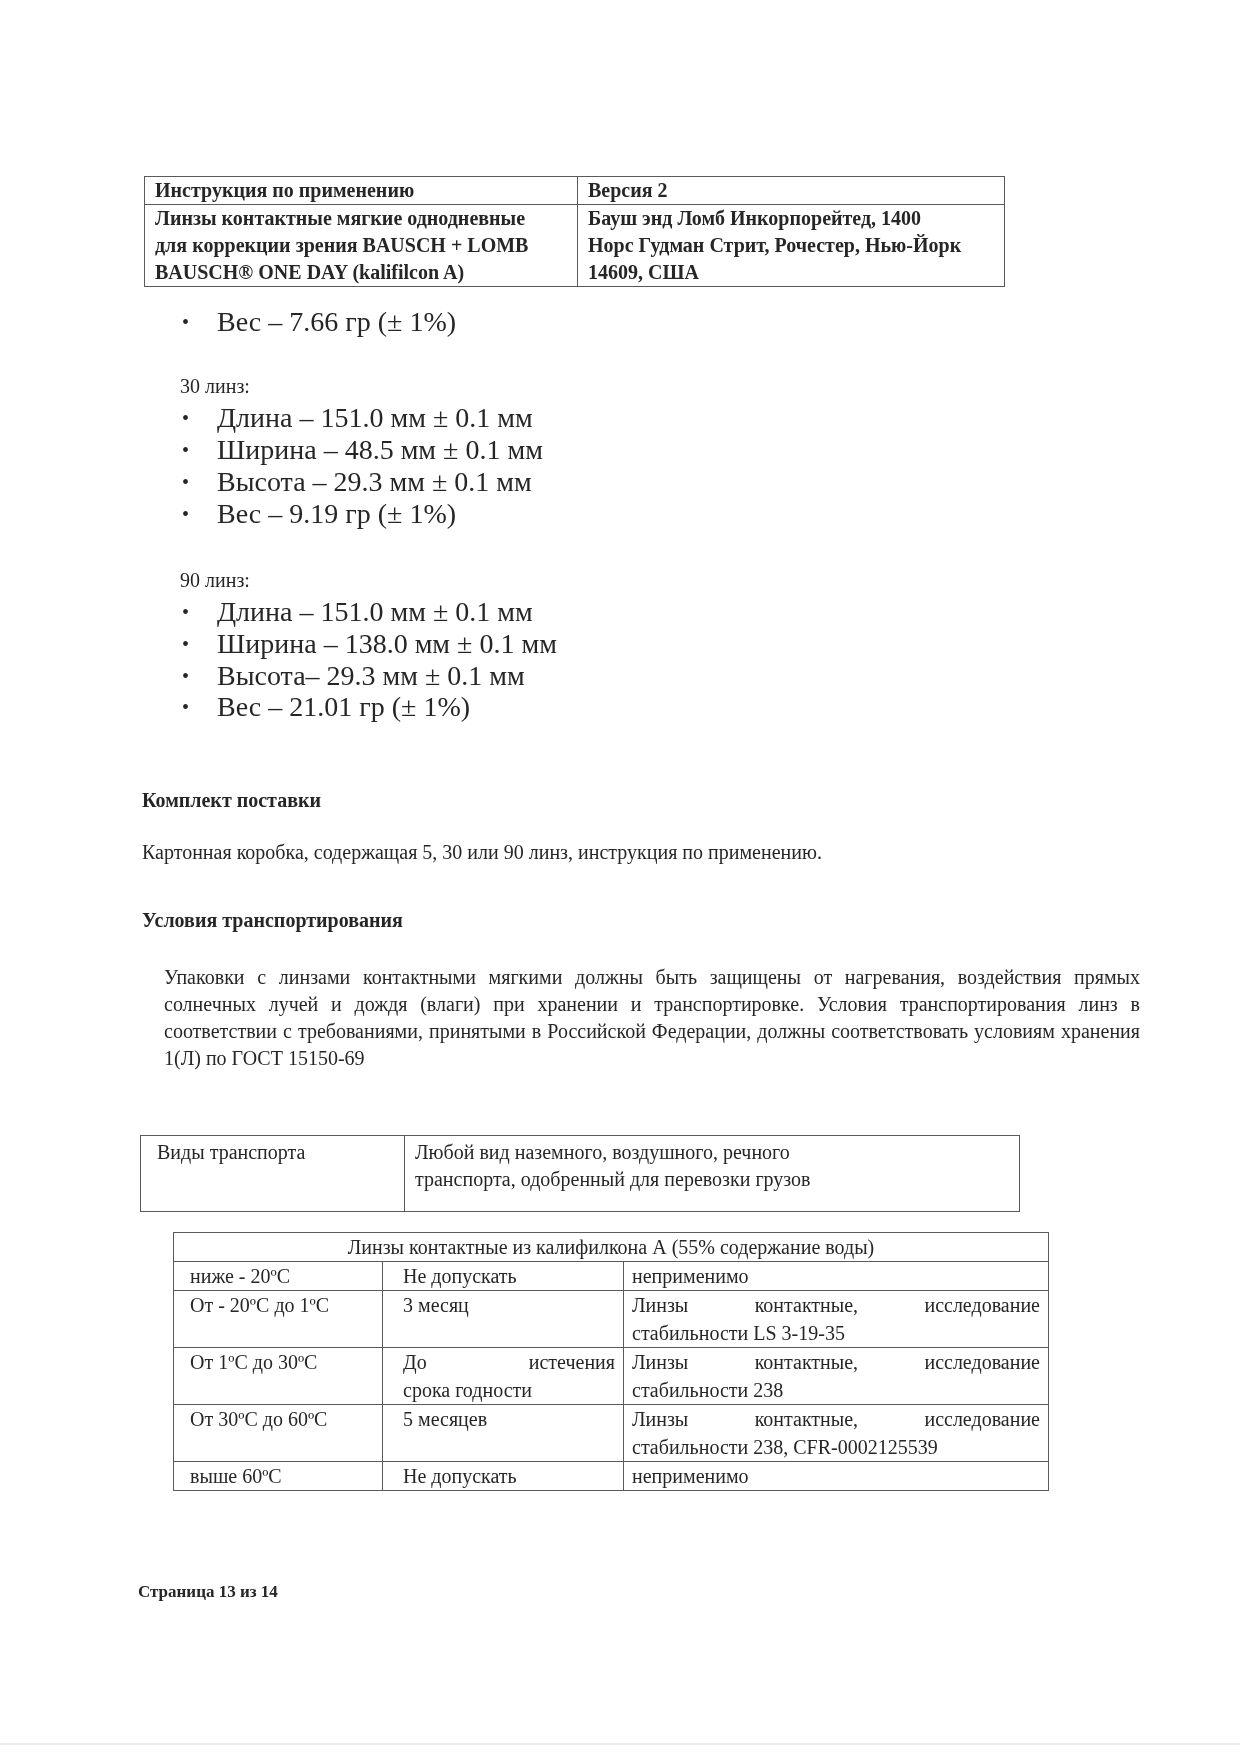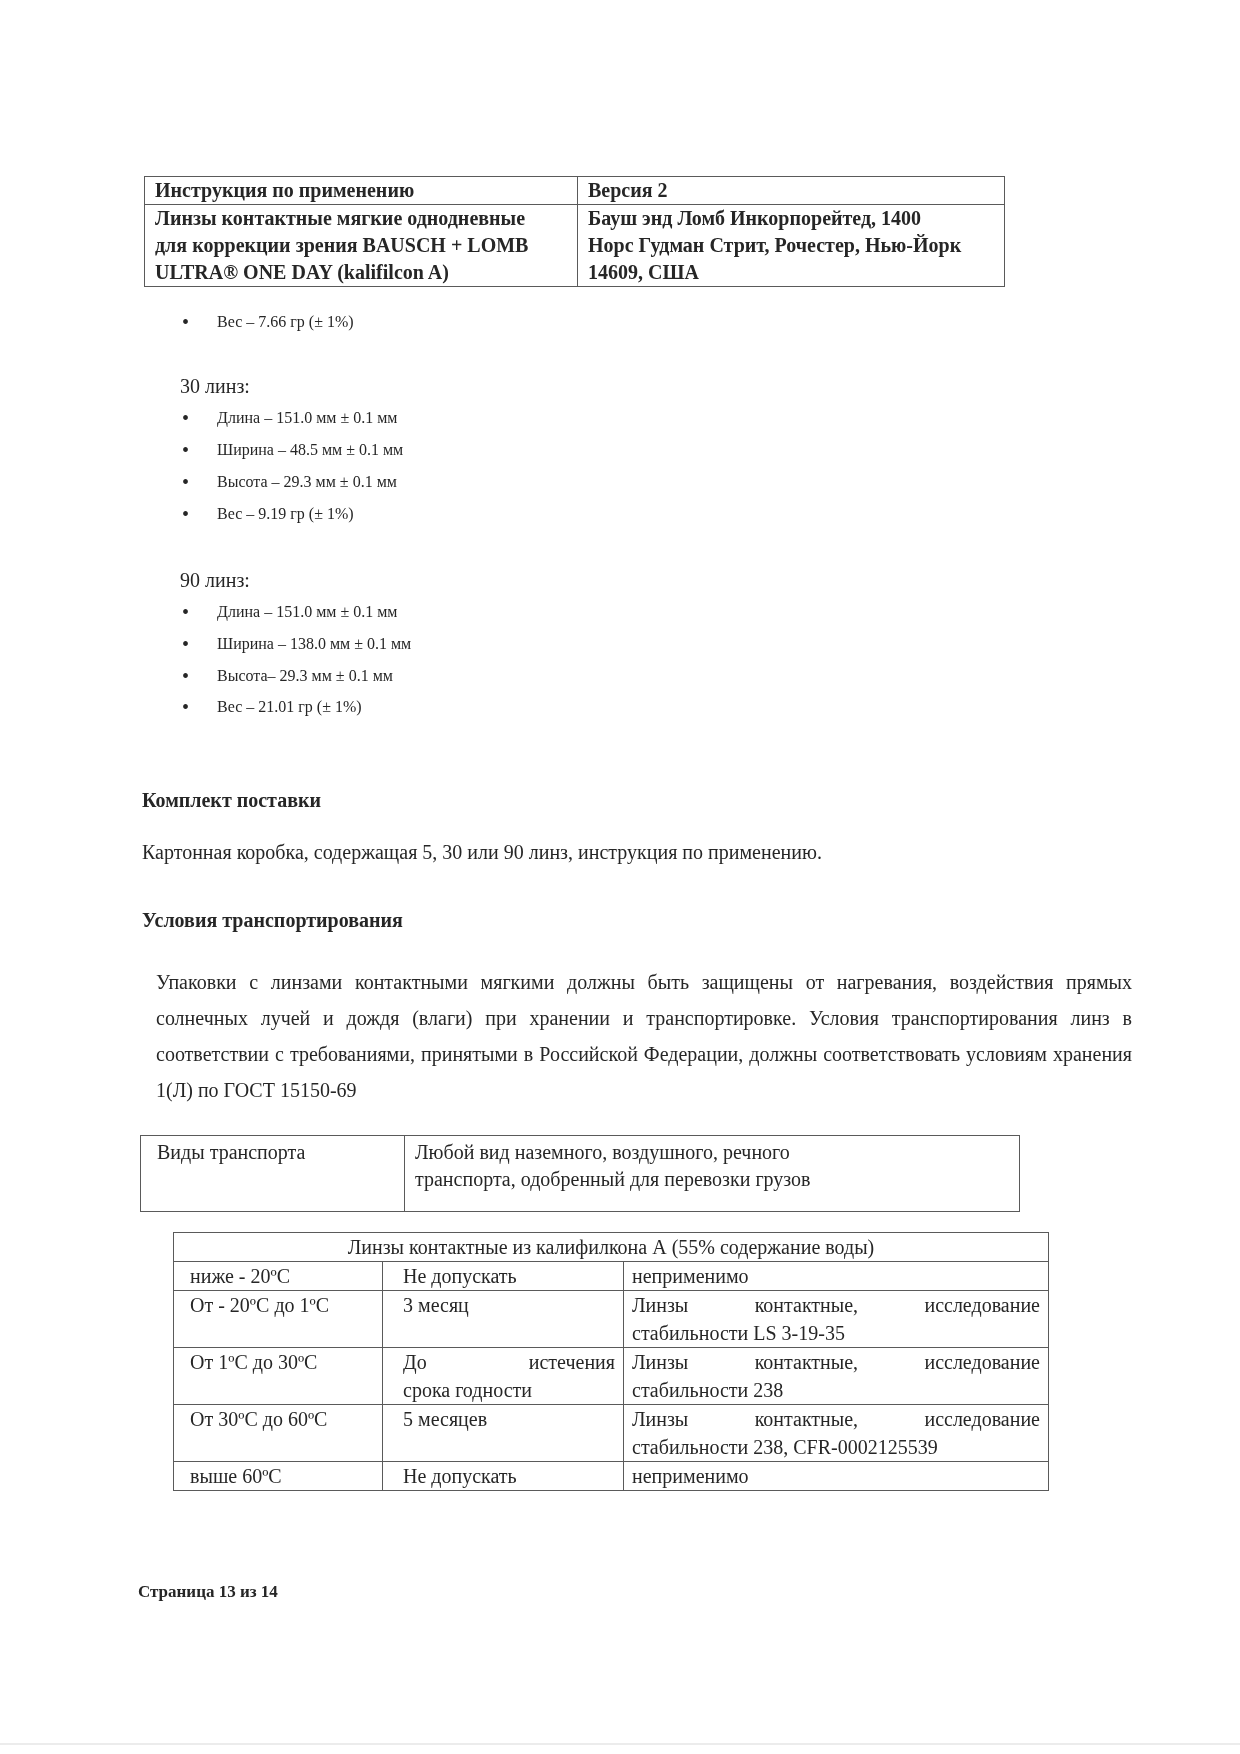--- a/index.html
+++ b/index.html
@@ -17,40 +17,40 @@
   #transport-table td { height: 72px; padding-top: 3px; }
   #transport-table td.c1 { width: 237px; padding-left: 16px; }
   #storage-table { left: 139px; top: 1232px; width: 876px; margin-left: 34px; }
   #storage-table td { padding: 0 8px; line-height: 28px; }
   #storage-table td.title { text-align: center; }
   #storage-table td.c1 { width: 184px; padding-left: 16px; }
   #storage-table td.c2 { width: 212px; padding-left: 20px; }
   .just-first { display: block; text-align: justify; text-align-last: justify; }
   .txt { font-size: 20px; line-height: 32px; white-space: nowrap; }
   .bullet { position: absolute; left: 182px; font-size: 20px; line-height: 32px; }
-  .bullet-text { position: absolute; left: 217px; font-size: 16px; line-height: 32px; white-space: nowrap; }
+  .bullet-text { position: absolute; left: 217px; font-size: 28px; line-height: 32px; white-space: nowrap; }
   .h { font-weight: bold; font-size: 20px; line-height: 30px; }
-  .para { left: 156px; width: 976px; font-size: 20px; line-height: 36px; text-align: justify; }
+  .para { left: 164px; width: 976px; font-size: 20px; line-height: 27px; text-align: justify; }
   .footer { left: 138px; top: 1582px; font-size: 17px; font-weight: bold; }
   .bottom-line { left: 0; top: 1743px; width: 1240px; height: 2px; background: #ececec; }
 </style>
 </head>
 <body>
 
 <table id="hdr-table" class="abs">
   <tbody>
       <tr>
     <td class="c1">Инструкция по применению</td>
     <td>Версия 2</td>
   </tr>
   <tr>
     <td class="c1">
       <div>Линзы контактные мягкие однодневные</div>
       <div>для коррекции зрения BAUSCH + LOMB</div>
-      <div>ULTRA® ONE DAY (kalifilcon A)</div>
+      <div>BAUSCH® ONE DAY (kalifilcon A)</div>
     </td>
     <td>
       <div>Бауш энд Ломб Инкорпорейтед, 1400</div>
       <div>Норс Гудман Стрит, Рочестер, Нью-Йорк</div>
       <div>14609, США</div>
     </td>
   </tr>
 </tbody>
   </table>
 

